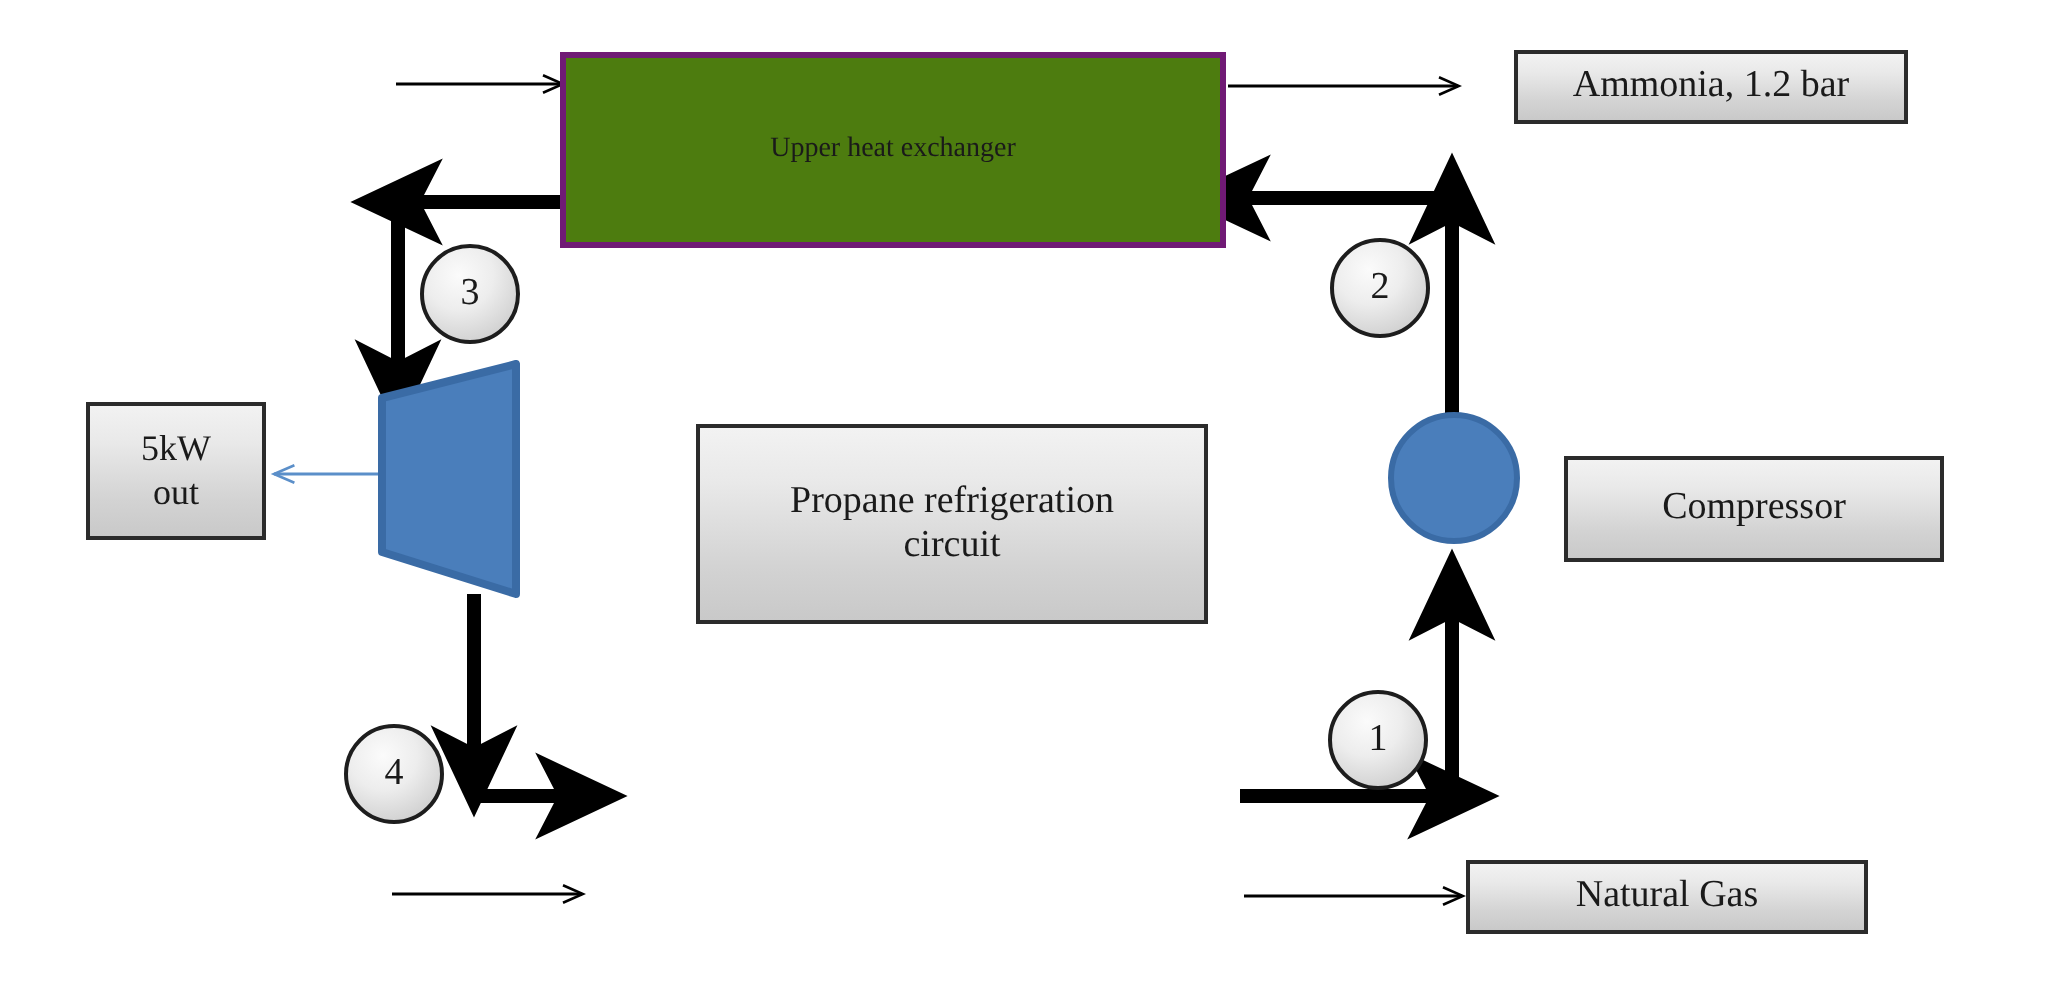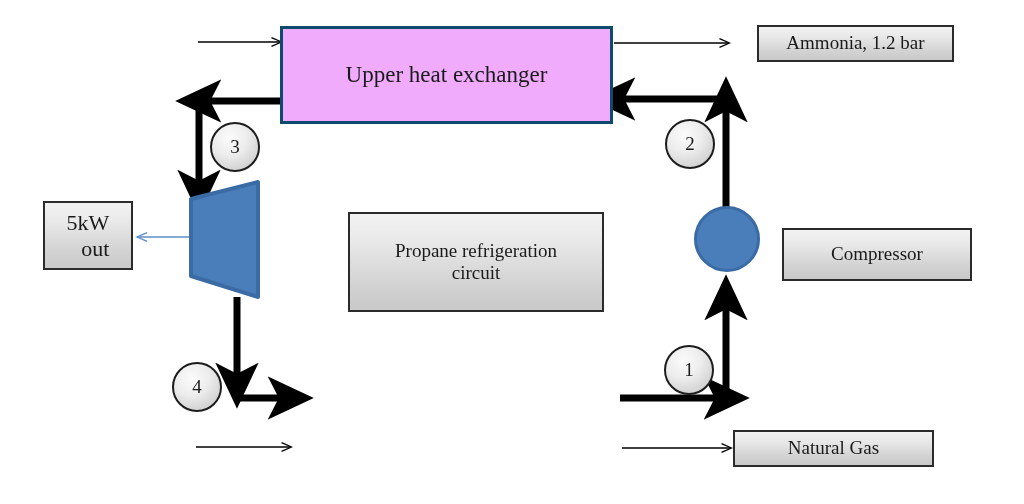--- a/index.html
+++ b/index.html
@@ -29,33 +29,32 @@
     box-sizing: border-box;
     display: flex;
     align-items: center;
     justify-content: center;
     text-align: center;
     line-height: 1.18;
     color: #1a1a1a;
   }
   
   .hx-box {
-    background: #f0abfc;
-    border: 3px solid #0c4a6e;
-    font-size: 23px;
+    background: #4d7c0f;
+    border: 3px solid #701a75;
+    font-size: 14px;
   }
   
   .label-box {
     background: linear-gradient(to bottom, #f2f2f2 0%, #e9e9e9 28%, #d3d3d3 72%, #c9c9c9 100%);
     border: 2px solid #2b2b2b;
     font-size: 19px;
   }
   .label-box.small {
-    font-size: 22px;
-    text-align: right;
+    font-size: 18px;
   }
   
   .num-circle {
     position: absolute;
     border-radius: 50%;
     background: radial-gradient(circle at 38% 30%, #fbfbfb 0%, #ededed 40%, #d2d2d2 78%, #c4c4c4 100%);
     border: 2px solid #1d1d1d;
     display: flex;
     align-items: center;
     justify-content: center;

